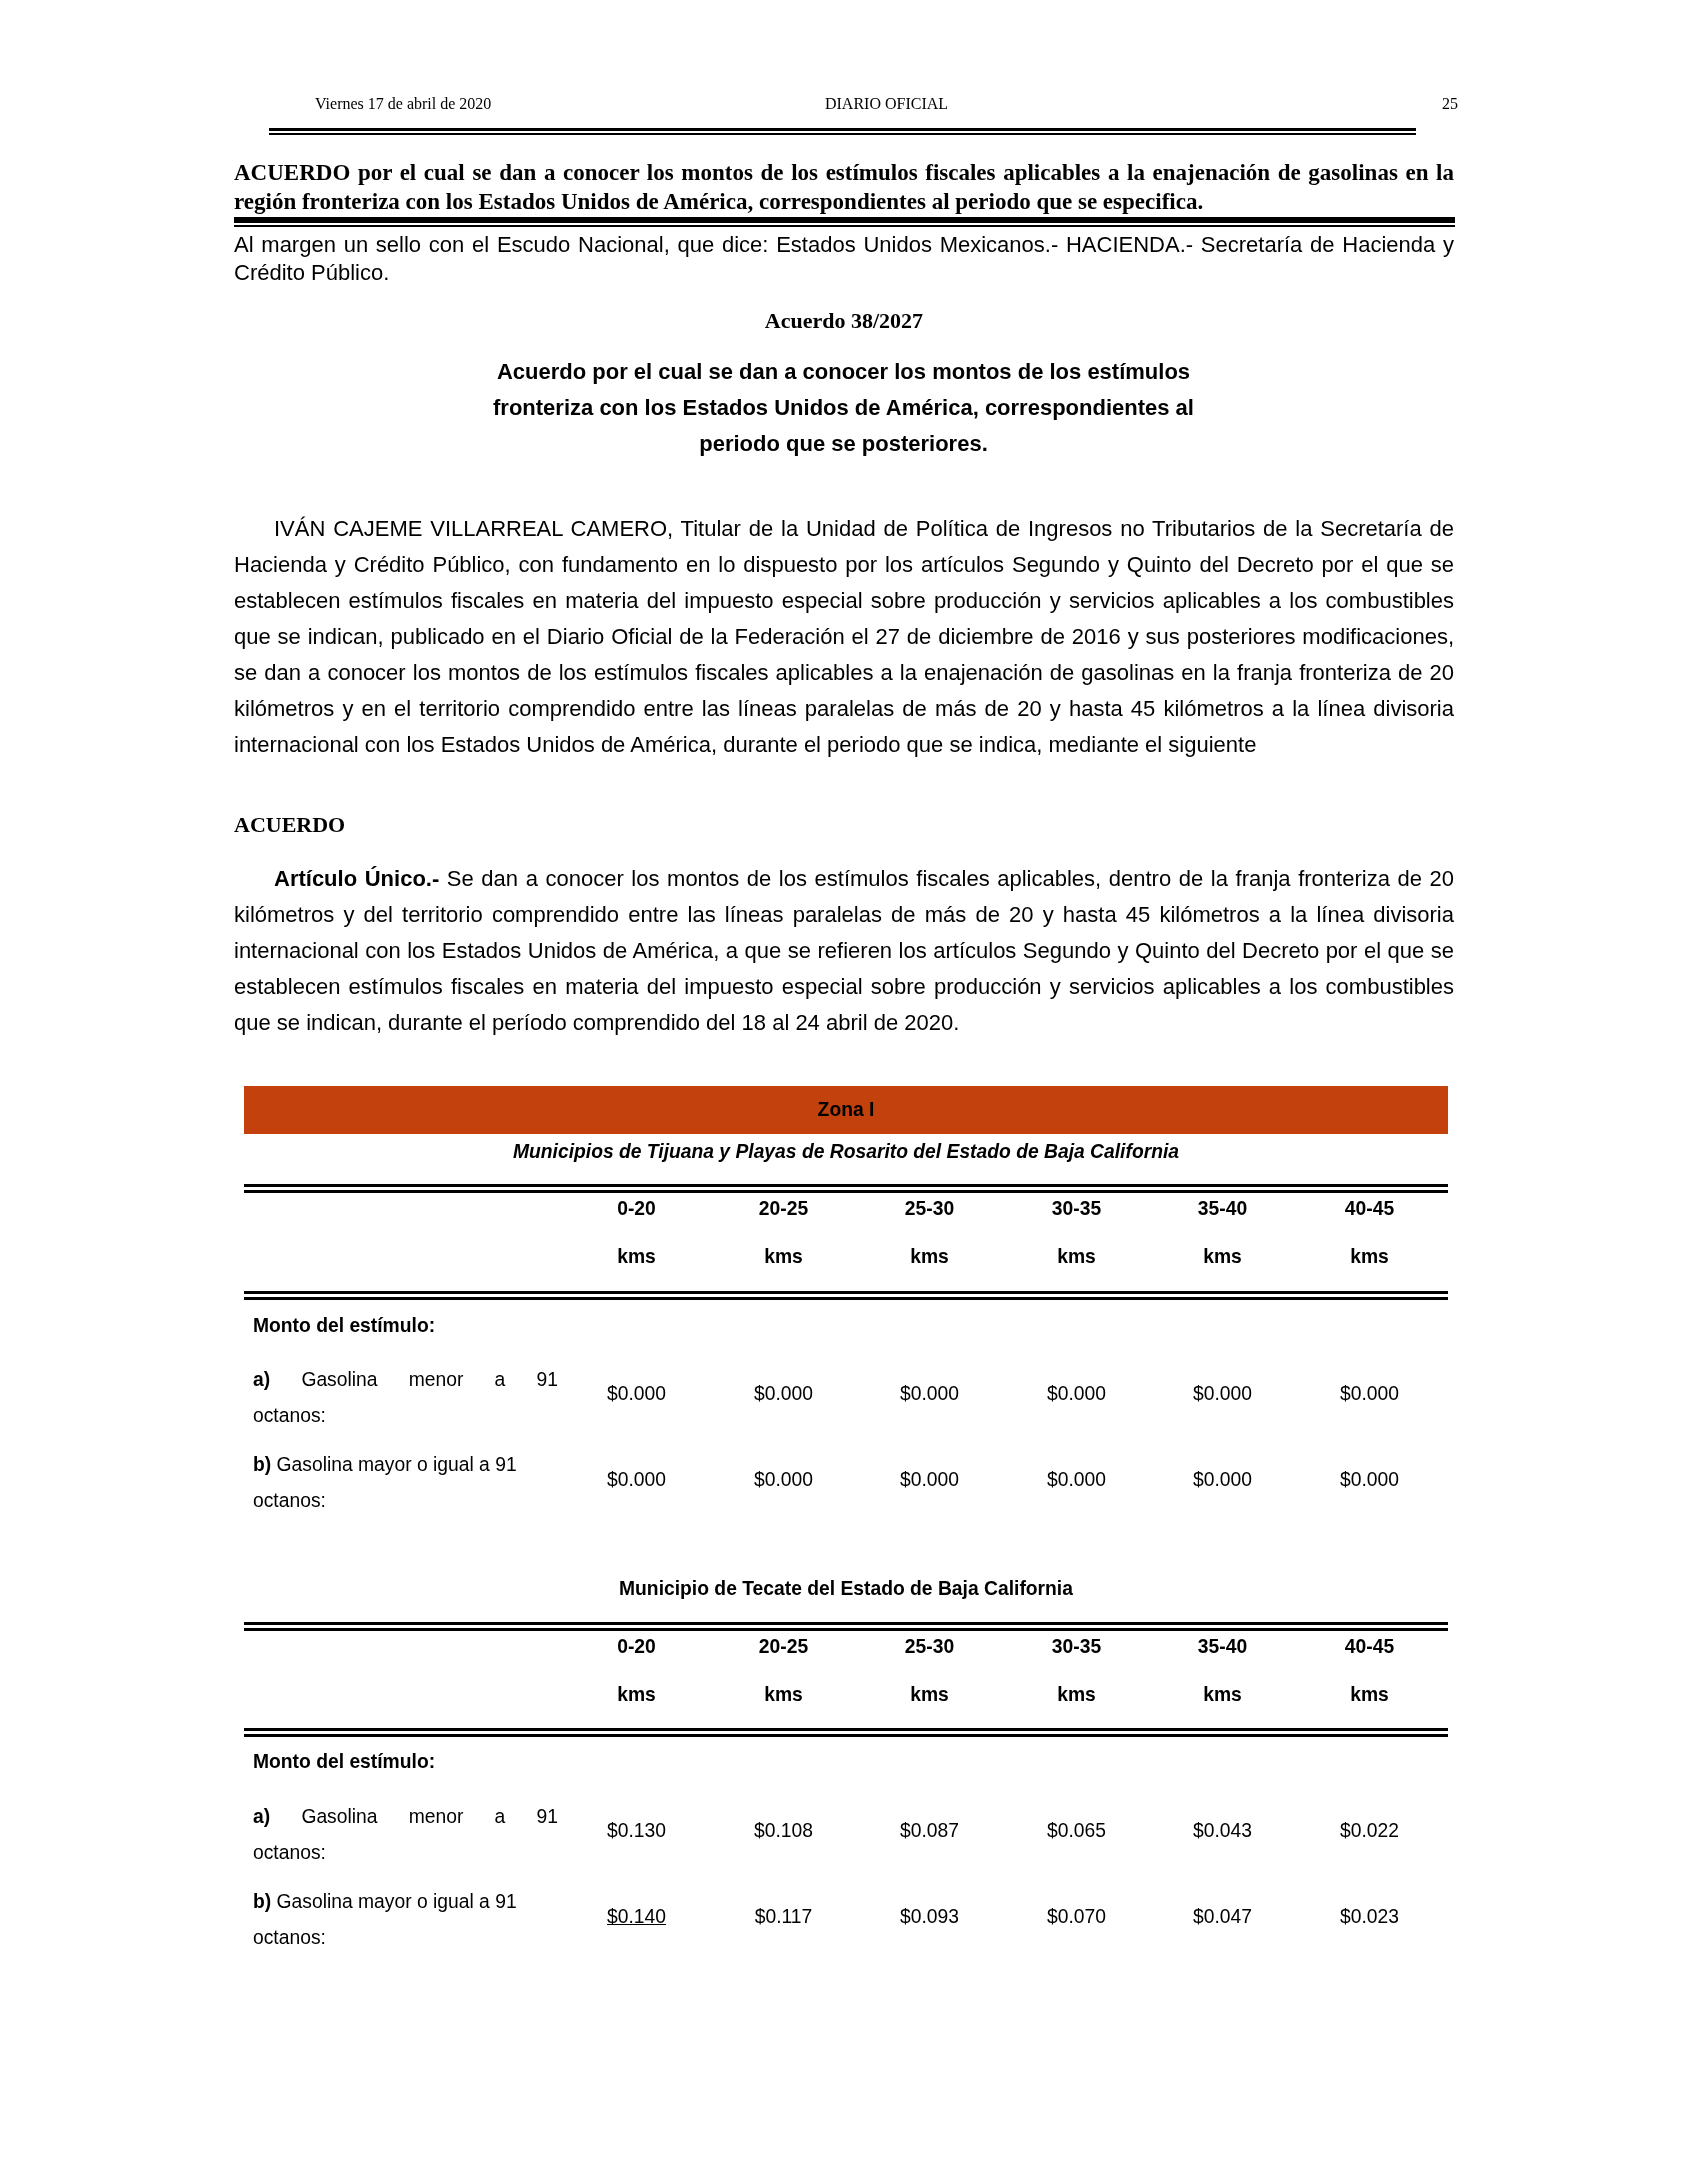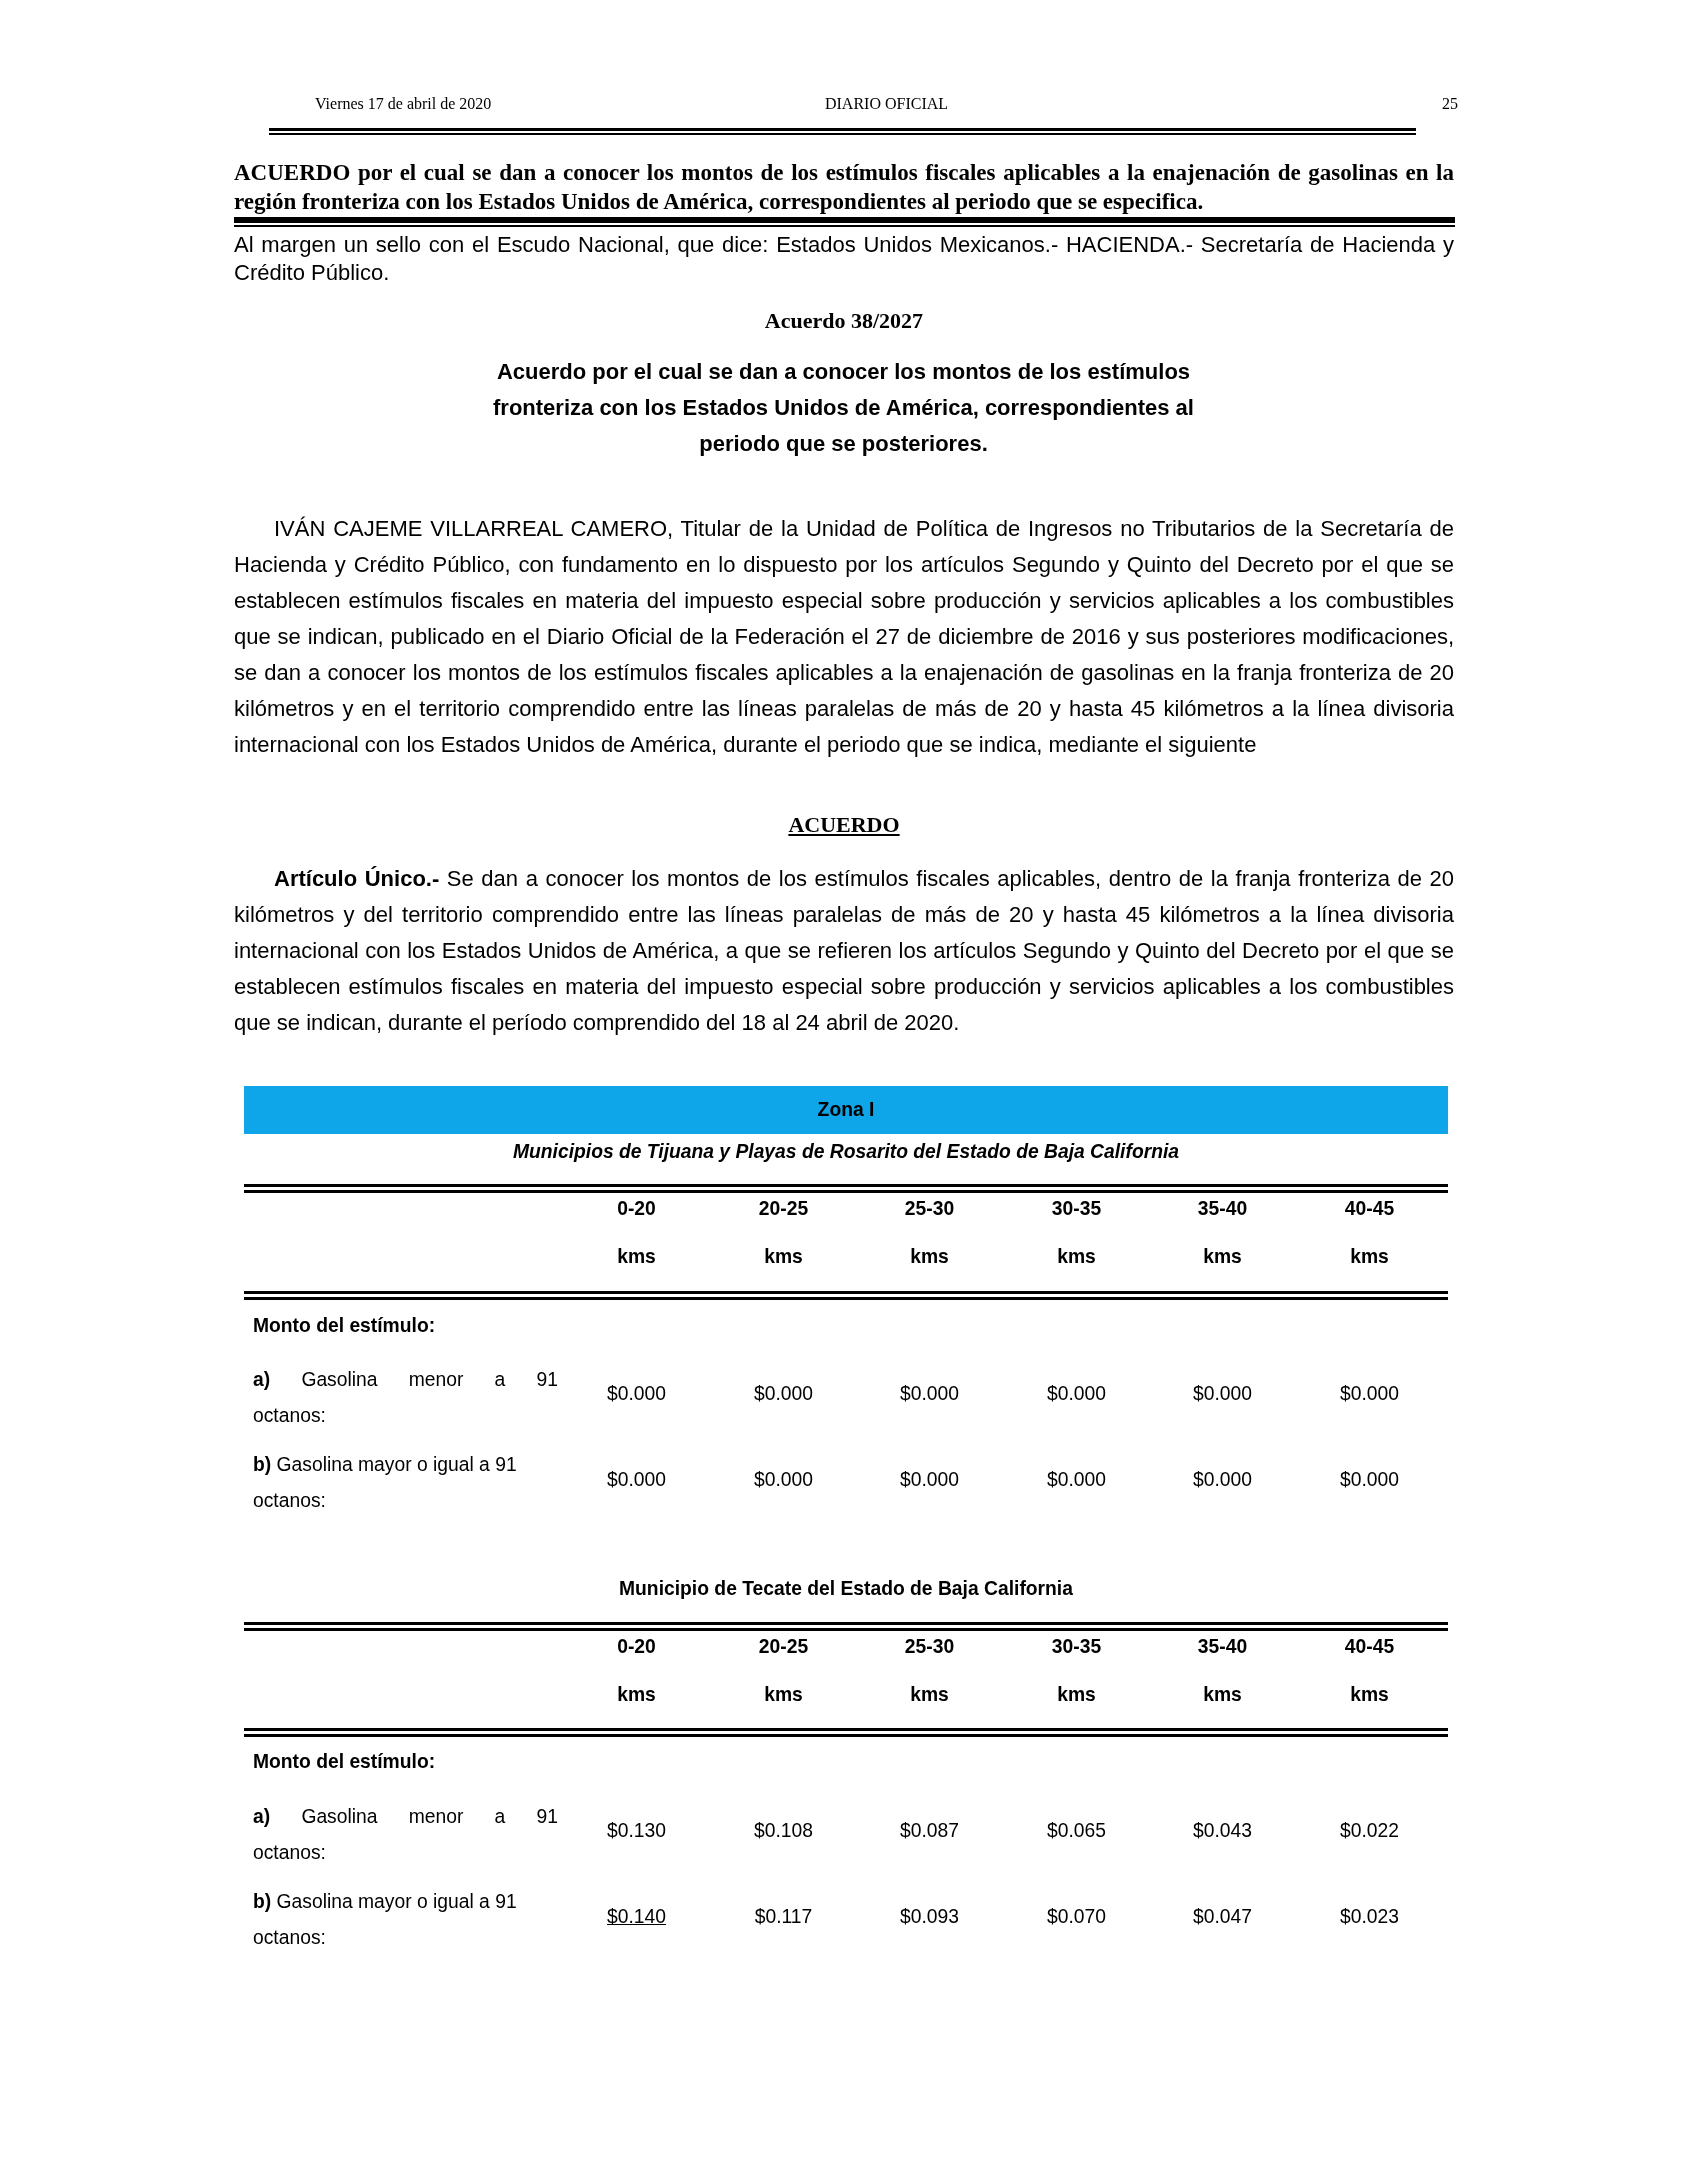--- a/index.html
+++ b/index.html
@@ -19,25 +19,25 @@
   .doc-title { left: 234px; top: 158px; width: 1220px; font-size: 23px; font-weight: bold; line-height: 29px; text-align: justify; text-align-last: left; }
   .rule-title1 { left: 234px; top: 217px; width: 1221px; height: 6px; background: #000; }
   .rule-title2 { left: 234px; top: 225px; width: 1221px; height: 2px; background: #000; }
 
   .margin-note { left: 234px; top: 231px; width: 1220px; font-size: 22px; line-height: 28px; text-align: justify; text-align-last: left; }
   .acuerdo-num { left: 234px; top: 308px; width: 1220px; font-size: 22px; font-weight: bold; text-align: center; }
   .sub-title { left: 416px; top: 354px; width: 855px; font-size: 22px; font-weight: bold; text-align: center; line-height: 36px; }
 
   .para { left: 234px; width: 1220px; font-size: 22px; line-height: 36px; text-align: justify; text-align-last: left; text-indent: 40px; }
   .para1 { top: 511px; }
-  .acuerdo-head { left: 234px; top: 812px; width: 1220px; font-size: 22px; font-weight: bold; text-align: center; text-decoration: underline; }
+  .acuerdo-head { left: 234px; top: 812px; width: 1220px; font-size: 22px; font-weight: bold; text-align: left; }
   .para2 { top: 861px; }
 
   
-  .zone-band { left: 244px; top: 1086px; width: 1204px; height: 48px; background: #0ea5e9; font-size: 19.3px; font-weight: bold; text-align: center; line-height: 48px; }
+  .zone-band { left: 244px; top: 1086px; width: 1204px; height: 48px; background: #c2410c; font-size: 19.3px; font-weight: bold; text-align: center; line-height: 48px; }
   .tbl-title { left: 244px; width: 1204px; font-size: 19.3px; font-weight: bold; text-align: center; }
   .drule-a { left: 244px; width: 1204px; height: 3px; background: #000; }
   .drule-b { left: 244px; width: 1204px; height: 3px; background: #000; }
 
   .col-head { font-size: 19.3px; font-weight: bold; width: 99px; text-align: center; }
   .row-label { left: 253px; width: 305px; font-size: 19.3px; line-height: 36px; }
   .row-label.bold { font-weight: bold; }
   .row-label .just { text-align: justify; text-align-last: justify; display: block; }
   .cell { font-size: 19.3px; width: 99px; text-align: center; }
 </style>

